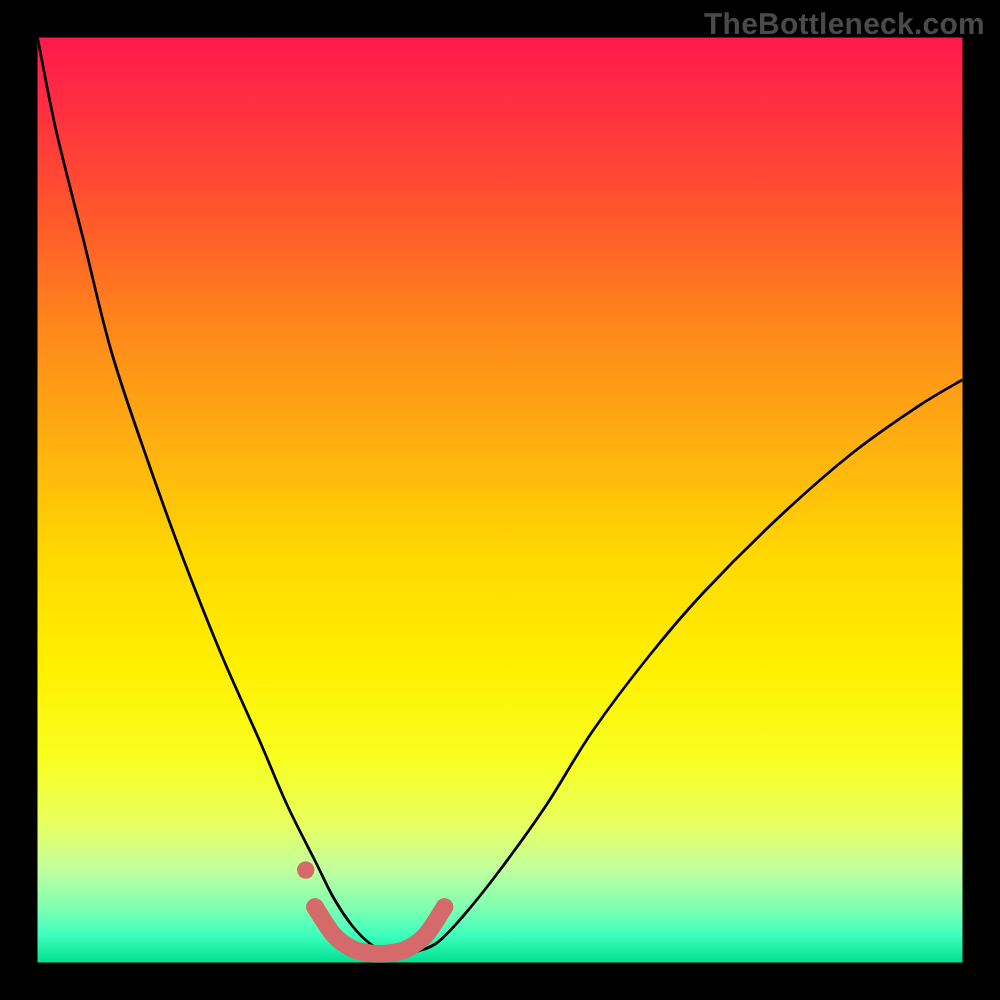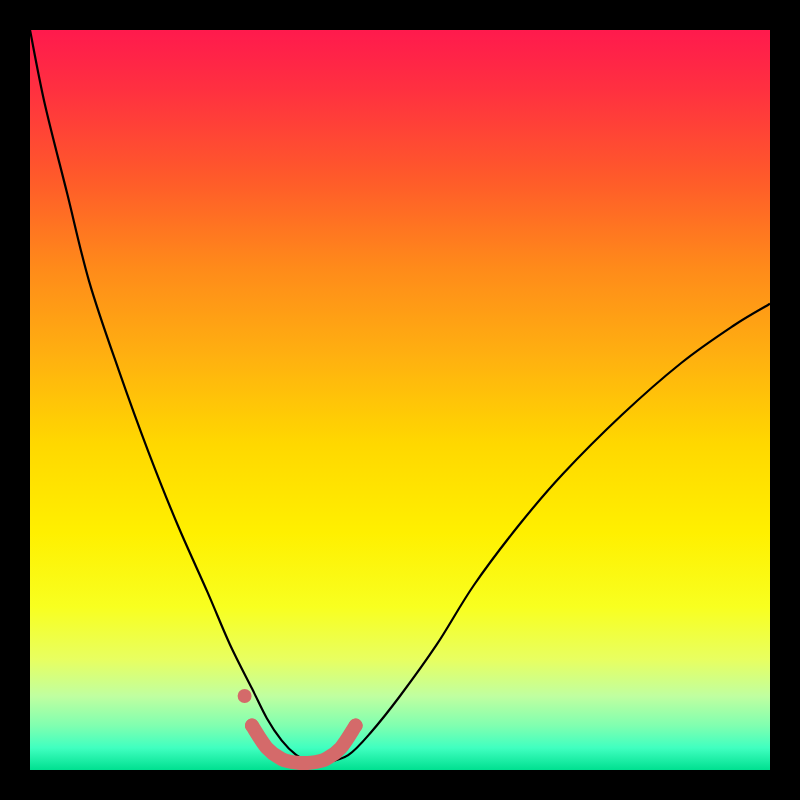--- a/index.html
+++ b/index.html
@@ -46,20 +46,21 @@
     position: absolute;
     left: 0; top: 0;
     width: 740px; height: 740px;
     overflow: visible;
   }
 </style>
 </head>
 <body>
 
 <div class="frame">
+  <div class="watermark">TheBottleneck.com</div>
 
   <div class="plot-area">
     <svg class="curve" viewBox="0 0 740 740" preserveAspectRatio="none">
       <path id="curve-path" fill="none" stroke="#000000" stroke-width="2.2" d="M 0.0 0.0 C 2.5 12.3, 8.6 46.9, 14.8 74.0 C 21.0 101.1, 29.6 133.2, 37.0 162.8 C 44.4 192.4, 50.6 222.0, 59.2 251.6 C 67.8 281.2, 78.9 312.0, 88.8 340.4 C 98.7 368.8, 108.5 395.9, 118.4 421.8 C 128.3 447.7, 138.1 472.4, 148.0 495.8 C 157.9 519.2, 169.0 542.7, 177.6 562.4 C 186.2 582.1, 192.4 598.2, 199.8 614.2 C 207.2 630.2, 215.8 646.3, 222.0 658.6 C 228.2 670.9, 231.9 679.6, 236.8 688.2 C 241.7 696.8, 246.7 704.2, 251.6 710.4 C 256.5 716.6, 261.5 721.5, 266.4 725.2 C 271.3 728.9, 276.3 731.4, 281.2 732.6 C 286.1 733.8, 289.8 733.8, 296.0 732.6 C 302.2 731.4, 310.8 730.1, 318.2 725.2 C 325.6 720.3, 331.8 712.9, 340.4 703.0 C 349.0 693.1, 358.9 680.8, 370.0 666.0 C 381.1 651.2, 394.7 632.7, 407.0 614.2 C 419.3 595.7, 430.4 574.7, 444.0 555.0 C 457.6 535.3, 473.6 514.3, 488.4 495.8 C 503.2 477.3, 515.5 462.5, 532.8 444.0 C 550.1 425.5, 572.3 403.3, 592.0 384.8 C 611.7 366.3, 632.7 347.8, 651.2 333.0 C 669.7 318.2, 688.2 305.9, 703.0 296.0 C 717.8 286.1, 733.8 277.5, 740.0 273.8"></path>
       <g id="marker-group">
           <path d="M 222.0 695.6 C 224.5 699.3, 231.9 712.3, 236.8 717.8 C 241.7 723.3, 246.7 726.4, 251.6 728.9 C 256.5 731.4, 261.5 732.0, 266.4 732.6 C 271.3 733.2, 276.3 733.2, 281.2 732.6 C 286.1 732.0, 291.1 731.4, 296.0 728.9 C 300.9 726.4, 305.9 723.3, 310.8 717.8 C 315.7 712.3, 323.1 699.3, 325.6 695.6" fill="none" stroke="#d46a6a" stroke-width="14" stroke-linecap="round" stroke-linejoin="round"></path>
           <circle cx="222.0" cy="695.6" r="7" fill="#d46a6a"></circle>
           <circle cx="325.6" cy="695.6" r="7" fill="#d46a6a"></circle>
           <circle cx="214.6" cy="666.0" r="7" fill="#d46a6a"></circle>
         </g>

